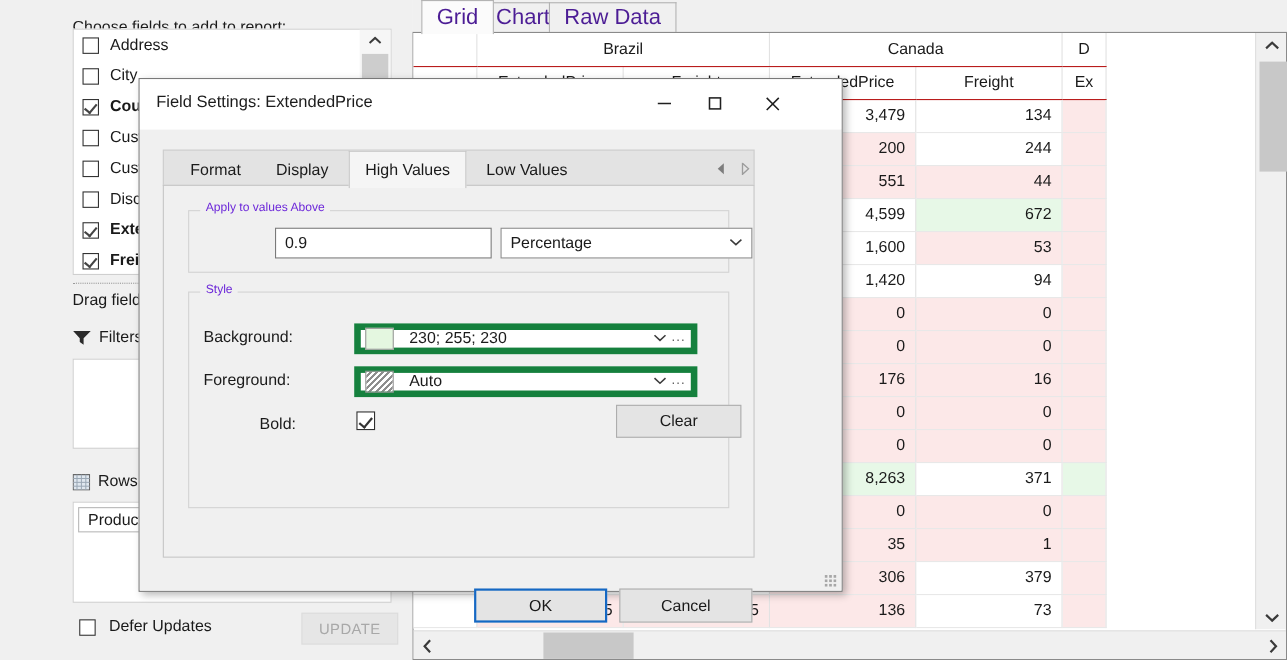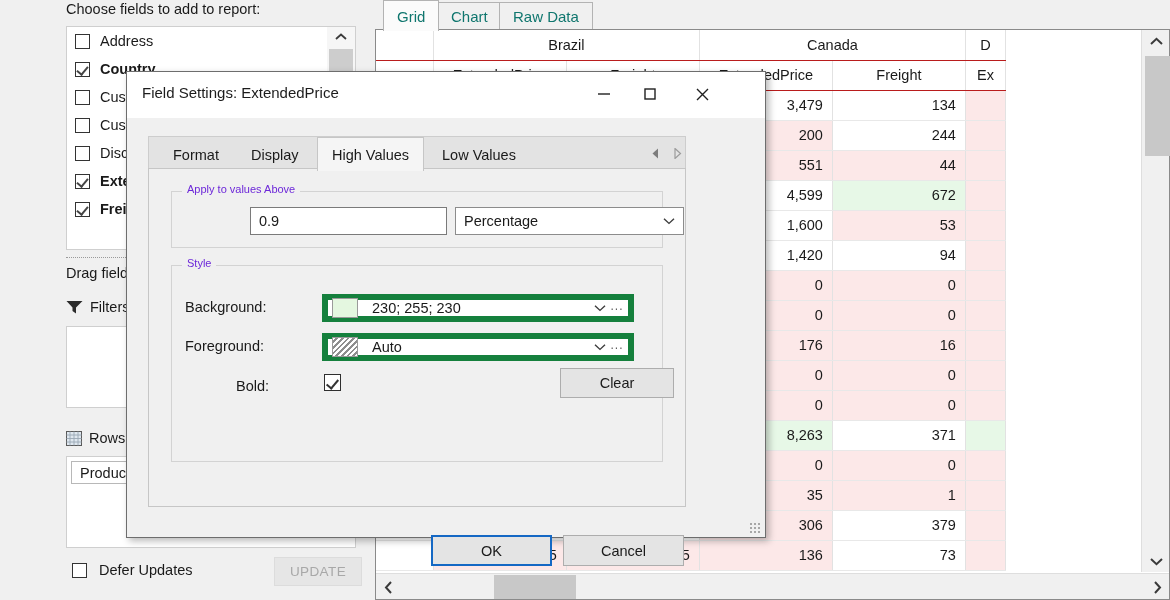--- a/index.html
+++ b/index.html
@@ -13,21 +13,21 @@
     color: #1a1a1a;
   }
   #root { position: relative; width: 1170px; height: 600px; }
 
   
   #left-panel {
     position: absolute; left: 0; top: 0; width: 375px; height: 600px;
     background: #f0f0f0;
   }
   #choose-label {
-    position: absolute; left: 66px; top: 1px; font-size: 14.5px; color: #1a1a1a;
+    position: absolute; left: 66px; top: 17px; font-size: 14.5px; color: #1a1a1a;
     white-space: nowrap;
   }
   #field-list {
     position: absolute; left: 66px; top: 26px; width: 290px; height: 224px;
     background: #ffffff; border: 1px solid #cfcfcf;
     overflow: hidden;
   }
   .field-row {
     position: relative; height: 28px; display: flex; align-items: center;
     padding-left: 8px;
@@ -106,21 +106,21 @@
   }
   #tabstrip {
     position: absolute; left: 0; top: 0; width: 795px; height: 30px;
     background: #f0f0f0;
   }
   .tab {
     position: absolute; top: 2px; height: 28px;
     border: 1px solid #b3b3b3; border-bottom: none;
     background: #f0f0f0;
     display: flex; align-items: center; justify-content: center;
-    font-size: 15px; color: #0f766e; padding: 0 13px;
+    font-size: 20px; color: #4c1d95; padding: 0 13px;
   }
   .tab.active { background: #fbfbfb; top: 0px; height: 31px; z-index: 3; }
 
   #grid-wrap {
     position: absolute; left: 0; top: 29px; width: 795px; height: 571px;
     border: 1px solid #8a8a8a; background: #ffffff;
   }
   #grid-clip {
     position: absolute; left: 0; top: 0; right: 29px; bottom: 27px;
     overflow: hidden; background: #ffffff;
@@ -323,20 +323,24 @@
 <div id="root">
 
   <div id="left-panel">
 
     <div id="choose-label">Choose fields to add to report:</div>
 
     <div id="field-list">
         <div class="field-row">
           <span class="cb"></span>
           <span class="field-label">Address</span>
+        </div>
+        <div class="field-row">
+          <span class="cb"></span>
+          <span class="field-label">City</span>
         </div>
         <div class="field-row sel">
           <span class="cb checked"></span>
           <span class="field-label">Country</span>
         </div>
         <div class="field-row">
           <span class="cb"></span>
           <span class="field-label">CustomerID</span>
         </div>
         <div class="field-row">

